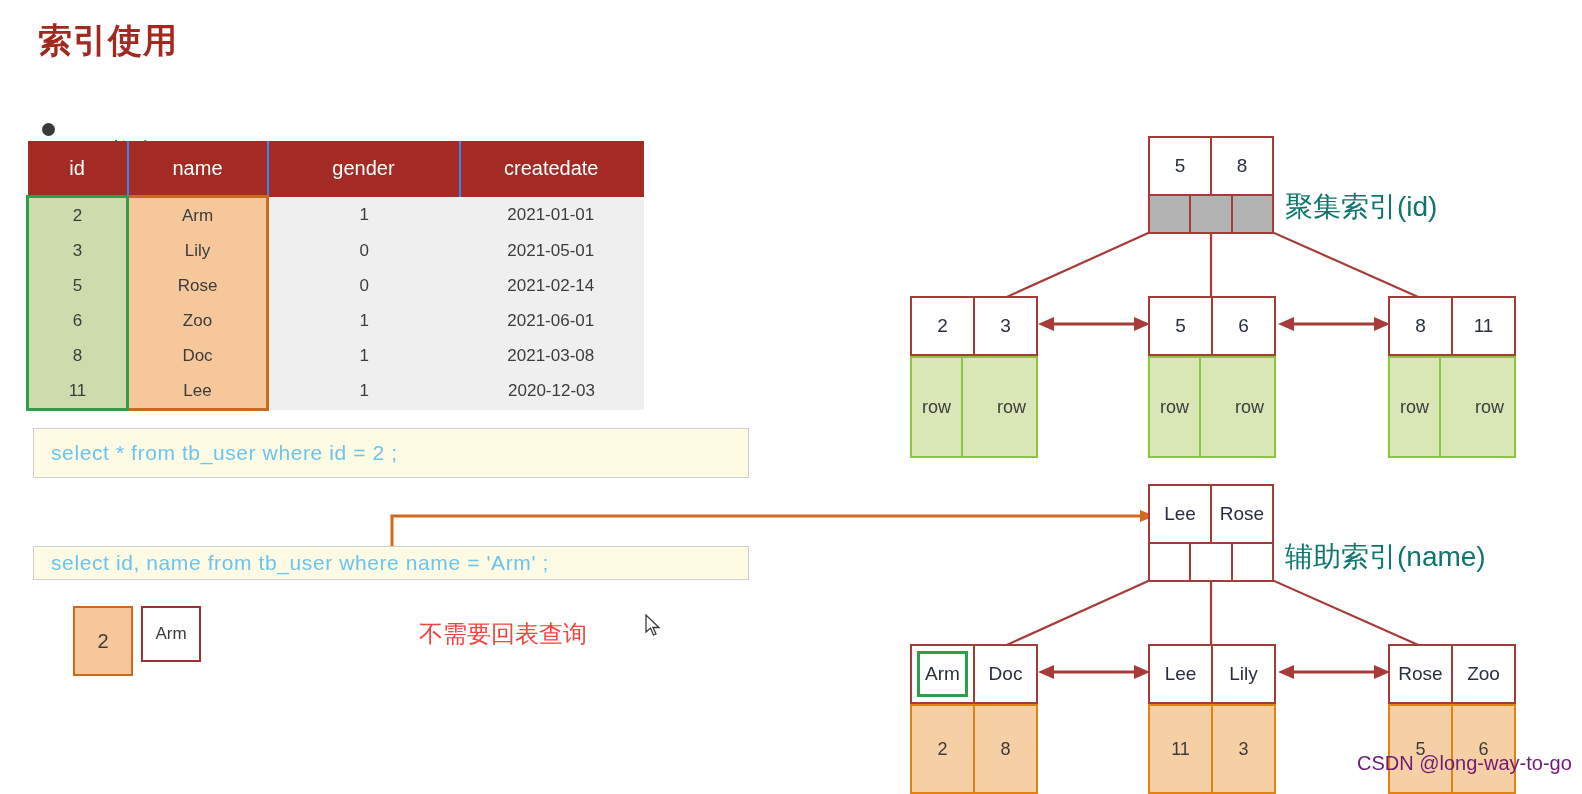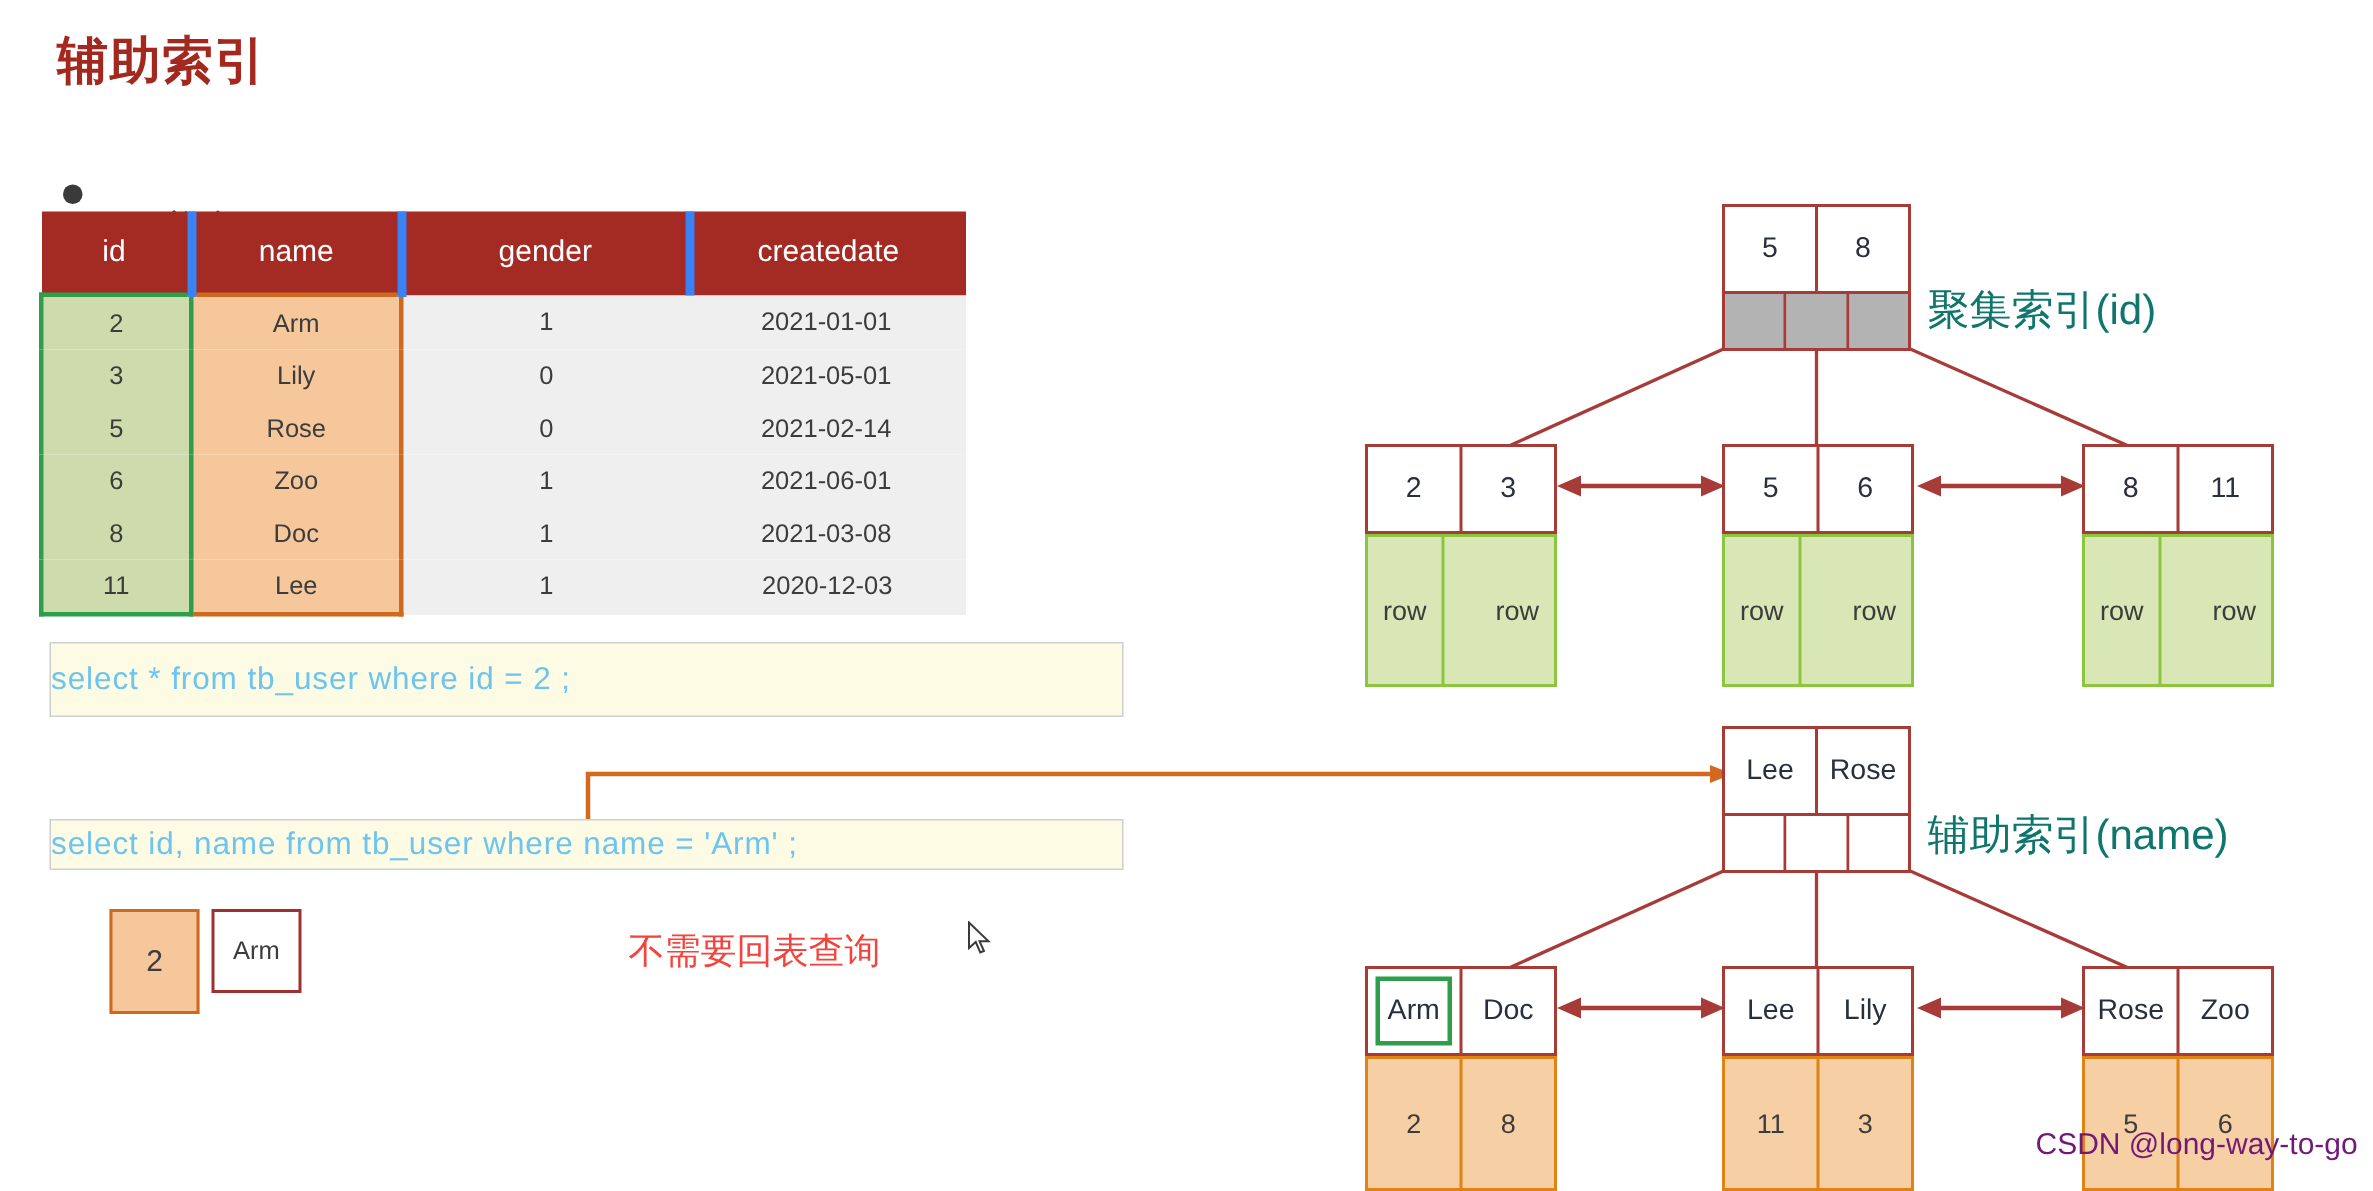--- a/index.html
+++ b/index.html
@@ -56,21 +56,21 @@
     border-collapse: collapse;
     table-layout: fixed;
     font-size: 17px;
   }
   #data-table th {
     background: #a32b24;
     color: #ffffff;
     font-weight: normal;
     font-size: 20px;
     height: 52px;
-    border-right: 6px solid #3b82f6;
+    border-right: 2px solid #3b82f6;
     text-align: center;
     vertical-align: middle;
   }
   #data-table th:last-child { border-right: none; margin-left: 10px; }
   #data-table td {
     height: 33px;
     text-align: center;
     vertical-align: middle;
     color: #3c3c3c;
     background: #efefef;
@@ -97,21 +97,21 @@
   #data-table tbody tr:first-child td.cell-name { border-top: 3px solid #cd6a1e; }
   #data-table tbody tr:last-child  td.cell-name { border-bottom: 3px solid #cd6a1e; }
 
   
   .sql-box {
     position: absolute;
     background: #fdfbe4;
     border: 1px solid #cfcfcf;
     display: flex;
     align-items: center;
-    padding-left: 0;
+    padding-left: 17px;
     box-sizing: border-box;
     color: #6cc4ef;
     font-size: 21px;
     letter-spacing: 0.6px;
     white-space: nowrap;
   }
   #sql-box-1 { left: 33px; top: 428px; width: 716px; height: 50px; }
   #sql-box-2 { left: 33px; top: 546px; width: 716px; height: 34px; }
 
   
@@ -258,21 +258,21 @@
     left: 0;
     top: 0;
     width: 1582px;
     height: 794px;
     pointer-events: none;
   }
 </style>
 </head>
 <body>
 
-<div id="slide-title">辅助索引</div>
+<div id="slide-title">索引使用</div>
 
 <div id="bullet-row">
   <span id="bullet-dot"></span>
   <span id="bullet-label">覆盖索引</span>
 </div>
 
 <table id="data-table">
   <colgroup>
     <col class="col-id">
       <col class="col-name">

